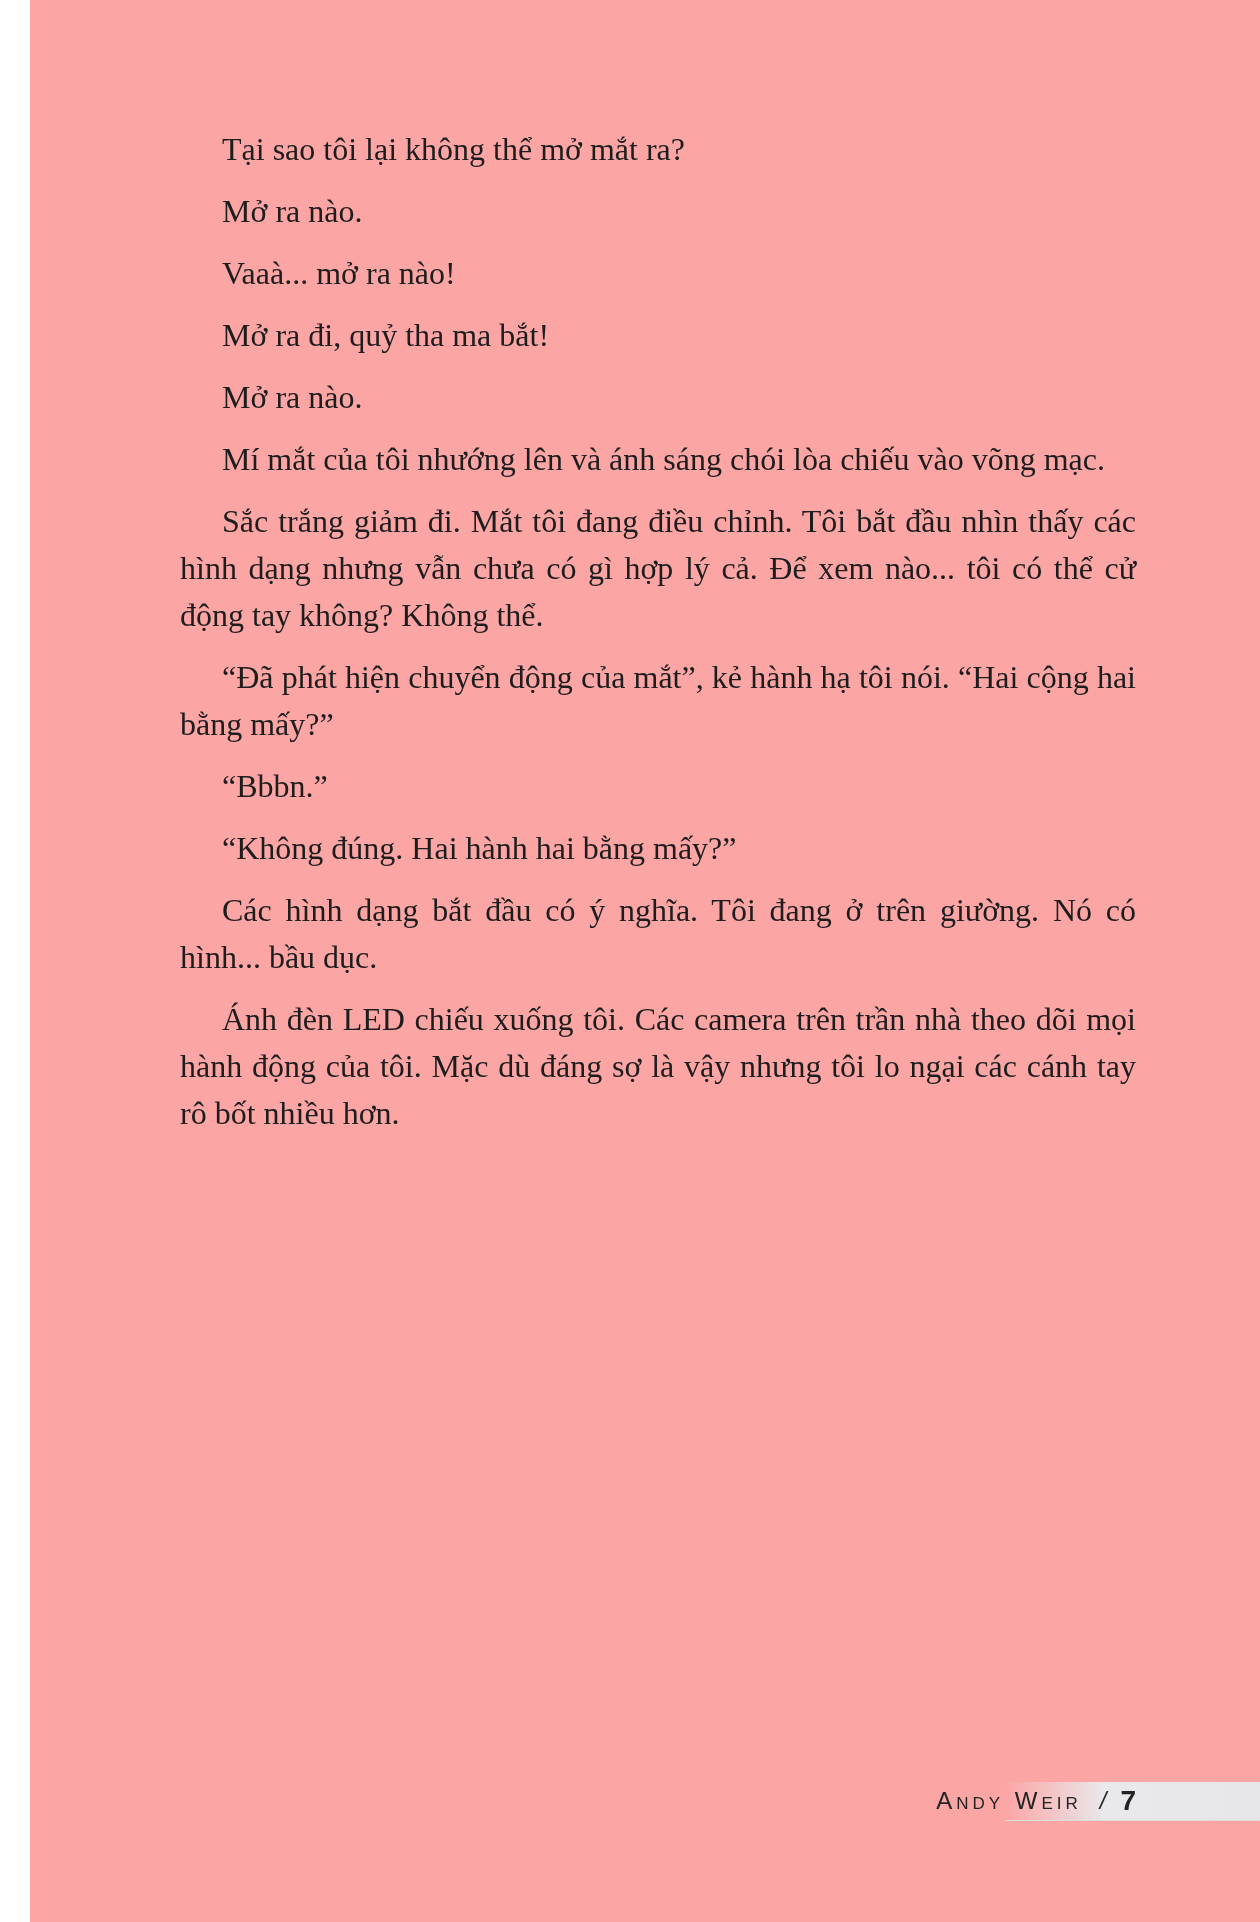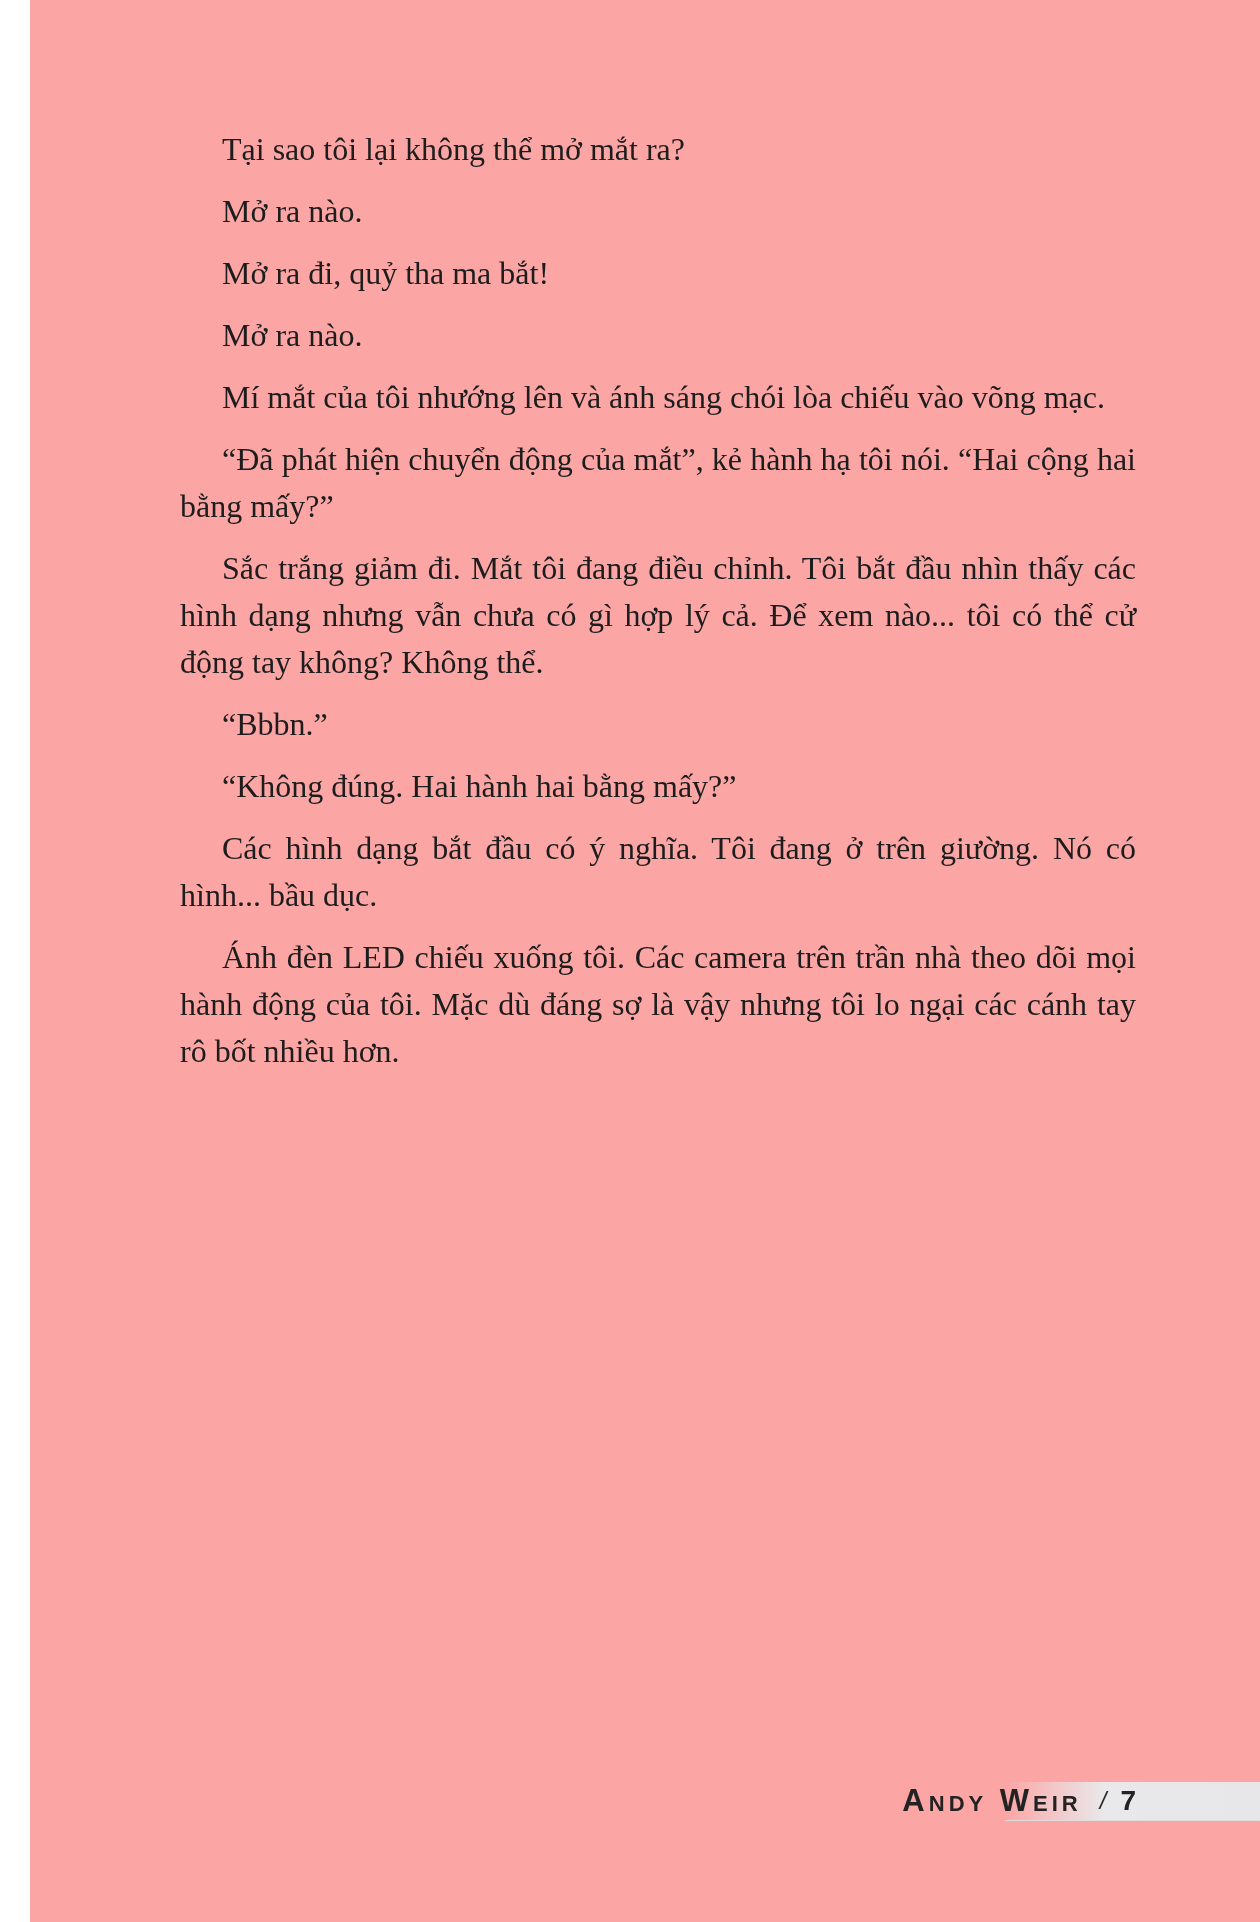--- a/index.html
+++ b/index.html
@@ -49,22 +49,22 @@
     right: 153px;
     height: 38px;
     display: flex;
     align-items: center;
     font-family: "Liberation Sans", sans-serif;
     color: #232323;
     white-space: nowrap;
   }
   .footer .author {
     font-variant: small-caps;
-    font-size: 31px;
-    font-weight: 700;
+    font-size: 24px;
+    font-weight: 400;
     letter-spacing: 4px;
     line-height: 38px;
   }
   .footer .sep {
     font-style: italic;
     font-weight: 300;
     font-size: 24px;
     margin: 0 14px 0 18px;
     color: #2b2b2b;
   }
@@ -74,25 +74,26 @@
     letter-spacing: 1px;
   }
 </style>
 </head>
 <body>
 
 <div class="page">
   <div class="content">
       <p class="para"><span>Tại sao tôi lại không thể mở mắt ra?</span></p>
       <p class="para"><span>Mở ra nào.</span></p>
+      <p class="para"><span>Vaaà... mở ra nào!</span></p>
       <p class="para"><span>Mở ra đi, quỷ tha ma bắt!</span></p>
       <p class="para"><span>Mở ra nào.</span></p>
       <p class="para"><span>Mí mắt của tôi nhướng lên và ánh sáng chói lòa chiếu vào võng mạc.</span></p>
+      <p class="para"><span>Sắc trắng giảm đi. Mắt tôi đang điều chỉnh. Tôi bắt đầu nhìn thấy các hình dạng nhưng vẫn chưa có gì hợp lý cả. Để xem nào... tôi có thể cử động tay không? Không thể.</span></p>
       <p class="para"><span>“Đã phát hiện chuyển động của mắt”, kẻ hành hạ tôi nói. “Hai cộng hai bằng mấy?”</span></p>
-      <p class="para"><span>Sắc trắng giảm đi. Mắt tôi đang điều chỉnh. Tôi bắt đầu nhìn thấy các hình dạng nhưng vẫn chưa có gì hợp lý cả. Để xem nào... tôi có thể cử động tay không? Không thể.</span></p>
       <p class="para"><span>“Bbbn.”</span></p>
       <p class="para"><span>“Không đúng. Hai hành hai bằng mấy?”</span></p>
       <p class="para"><span>Các hình dạng bắt đầu có ý nghĩa. Tôi đang ở trên giường. Nó có hình... bầu dục.</span></p>
       <p class="para"><span>Ánh đèn LED chiếu xuống tôi. Các camera trên trần nhà theo dõi mọi hành động của tôi. Mặc dù đáng sợ là vậy nhưng tôi lo ngại các cánh tay rô bốt nhiều hơn.</span></p>
     </div>
   <div class="footer-band"></div>
   <div class="footer">
     <span class="author">Andy Weir</span>
     <span class="sep">/</span>
     <span class="pagenum">7</span>

